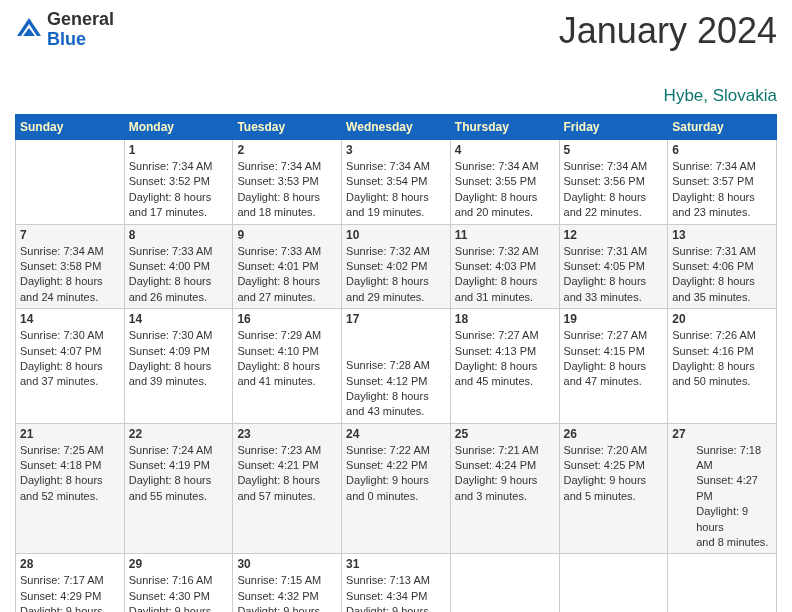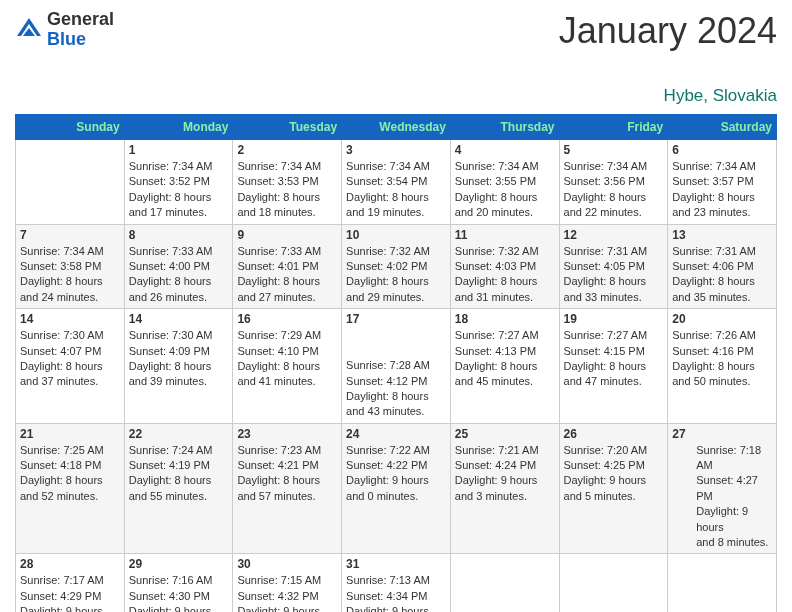--- a/index.html
+++ b/index.html
@@ -51,24 +51,24 @@
       color: #0f766e;
       margin-top: 34px;
     }
     table {
       width: 100%;
       border-collapse: collapse;
       table-layout: fixed;
     }
     thead th {
       background-color: #1565c0;
-      color: #86efac;
+      color: #fef9c3;
       padding: 5px 4px;
       font-size: 12px;
-      text-align: right;
+      text-align: left;
       border: 1px solid #1565c0;
     }
     tbody td {
       border: 1px solid #ccc;
       vertical-align: top;
       padding: 3px 4px;
       font-size: 9.5px;
       color: #333;
       height: 82px;
     }

